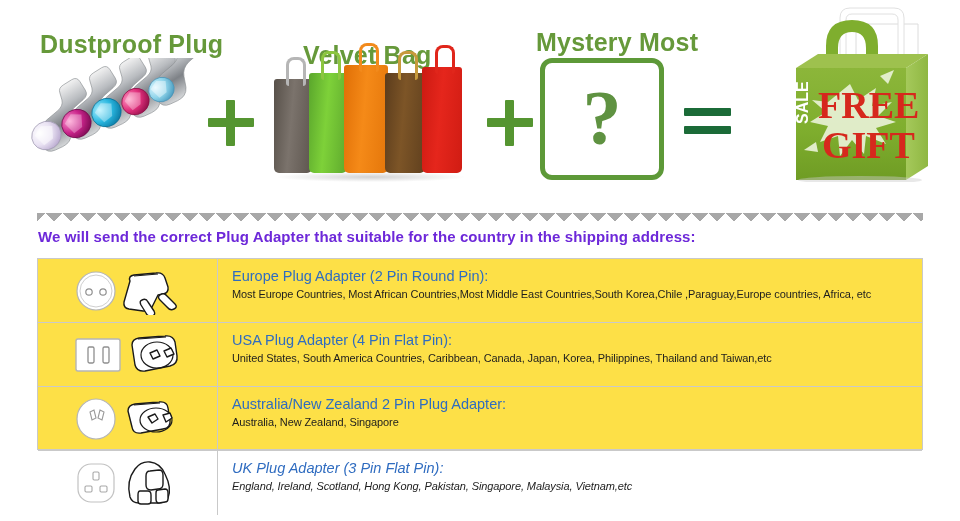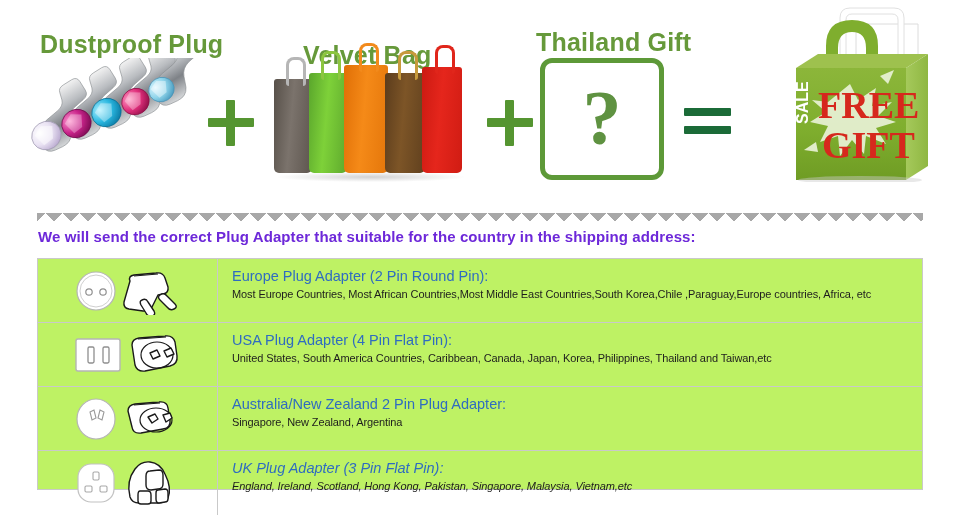--- a/index.html
+++ b/index.html
@@ -67,22 +67,22 @@
   }
 
   
   #shipping-note{
     position:absolute;left:38px;top:228px;width:900px;
     font-size:15px;font-weight:bold;color:#6d28d9;white-space:nowrap;letter-spacing:.1px;
   }
 
   
   #adapter-table{
-    position:absolute;left:37px;top:258px;width:886px;height:232px;
-    border:1px solid #c9c9c9;box-sizing:border-box;background:#bef264;
+    position:absolute;left:37px;top:258px;width:886px;height:192px;
+    border:1px solid #c9c9c9;box-sizing:border-box;background:#fde047;
   }
   .adapter-row{
     display:flex;align-items:stretch;height:64px;border-bottom:1px solid #c9c9c9;box-sizing:border-box;
   }
   .adapter-row:last-child{border-bottom:none;height:64px;font-style:italic;}
   .adapter-icon-cell{
     width:180px;min-width:180px;border-right:1px solid #c9c9c9;box-sizing:border-box;
     display:flex;align-items:center;justify-content:center;
   }
   .adapter-text-cell{flex:1;padding:9px 0 0 14px;box-sizing:border-box;}
@@ -94,21 +94,21 @@
   }
   .row1 .adapter-desc{font-size:11px;}
 </style>
 </head>
 <body>
 
 <div id="promo-banner">
 
   <div class="promo-title" id="title-dustproof">Dustproof Plug</div>
   <div class="promo-title" id="title-velvet">Velvet Bag</div>
-  <div class="promo-title" id="title-mystery">Thailand Gift</div>
+  <div class="promo-title" id="title-mystery">Mystery Most</div>
 
   <div id="img-dustproof">
     <svg width="170" height="120" viewBox="0 0 170 120">
       <defs>
         <linearGradient id="metal" x1="0" y1="0" x2="0" y2="1">
           <stop offset="0%" stop-color="#f2f2f2"></stop>
             <stop offset="35%" stop-color="#b9bcc0"></stop>
           <stop offset="62%" stop-color="#7e8287"></stop>
             <stop offset="100%" stop-color="#d6d8da"></stop>
         </linearGradient>
@@ -306,21 +306,21 @@
           <path d="M60,16 q0,-6 7,-7 l24,-2 q8,-1 9,6 l2,12 q1,8 -7,9 l-22,4 q-8,1 -9,-6 z"></path>
           <path d="M66,10 l26,-2" stroke-width="1"></path>
           <ellipse cx="88" cy="25" rx="16" ry="12" fill="none" stroke-width="1.2"></ellipse>
           <path d="M80,22 l7,-3 l3,5 l-6,4 z"></path>
           <path d="M95,20 l7,-2 l2,5 l-6,4 z"></path>
         </g>
       </svg>
     </div>
     <div class="adapter-text-cell">
       <div class="adapter-title">Australia/New Zealand 2 Pin Plug Adapter:</div>
-      <div class="adapter-desc">Singapore, New Zealand, Argentina</div>
+      <div class="adapter-desc">Australia, New Zealand, Singapore</div>
     </div>
   </div>
 
   <div class="adapter-row">
     <div class="adapter-icon-cell">
       <svg width="120" height="48" viewBox="0 0 120 48">
         <rect x="10" y="5" width="36" height="38" rx="13" fill="#fff" stroke="#c2c2c2" stroke-width="1.2"></rect>
         <rect x="25" y="13" width="6" height="8" rx="1.2" fill="#fff" stroke="#a8a8a8" stroke-width="1.1"></rect>
         <rect x="17" y="27" width="7" height="6" rx="1.2" fill="#fff" stroke="#a8a8a8" stroke-width="1.1"></rect>
         <rect x="32" y="27" width="7" height="6" rx="1.2" fill="#fff" stroke="#a8a8a8" stroke-width="1.1"></rect>

